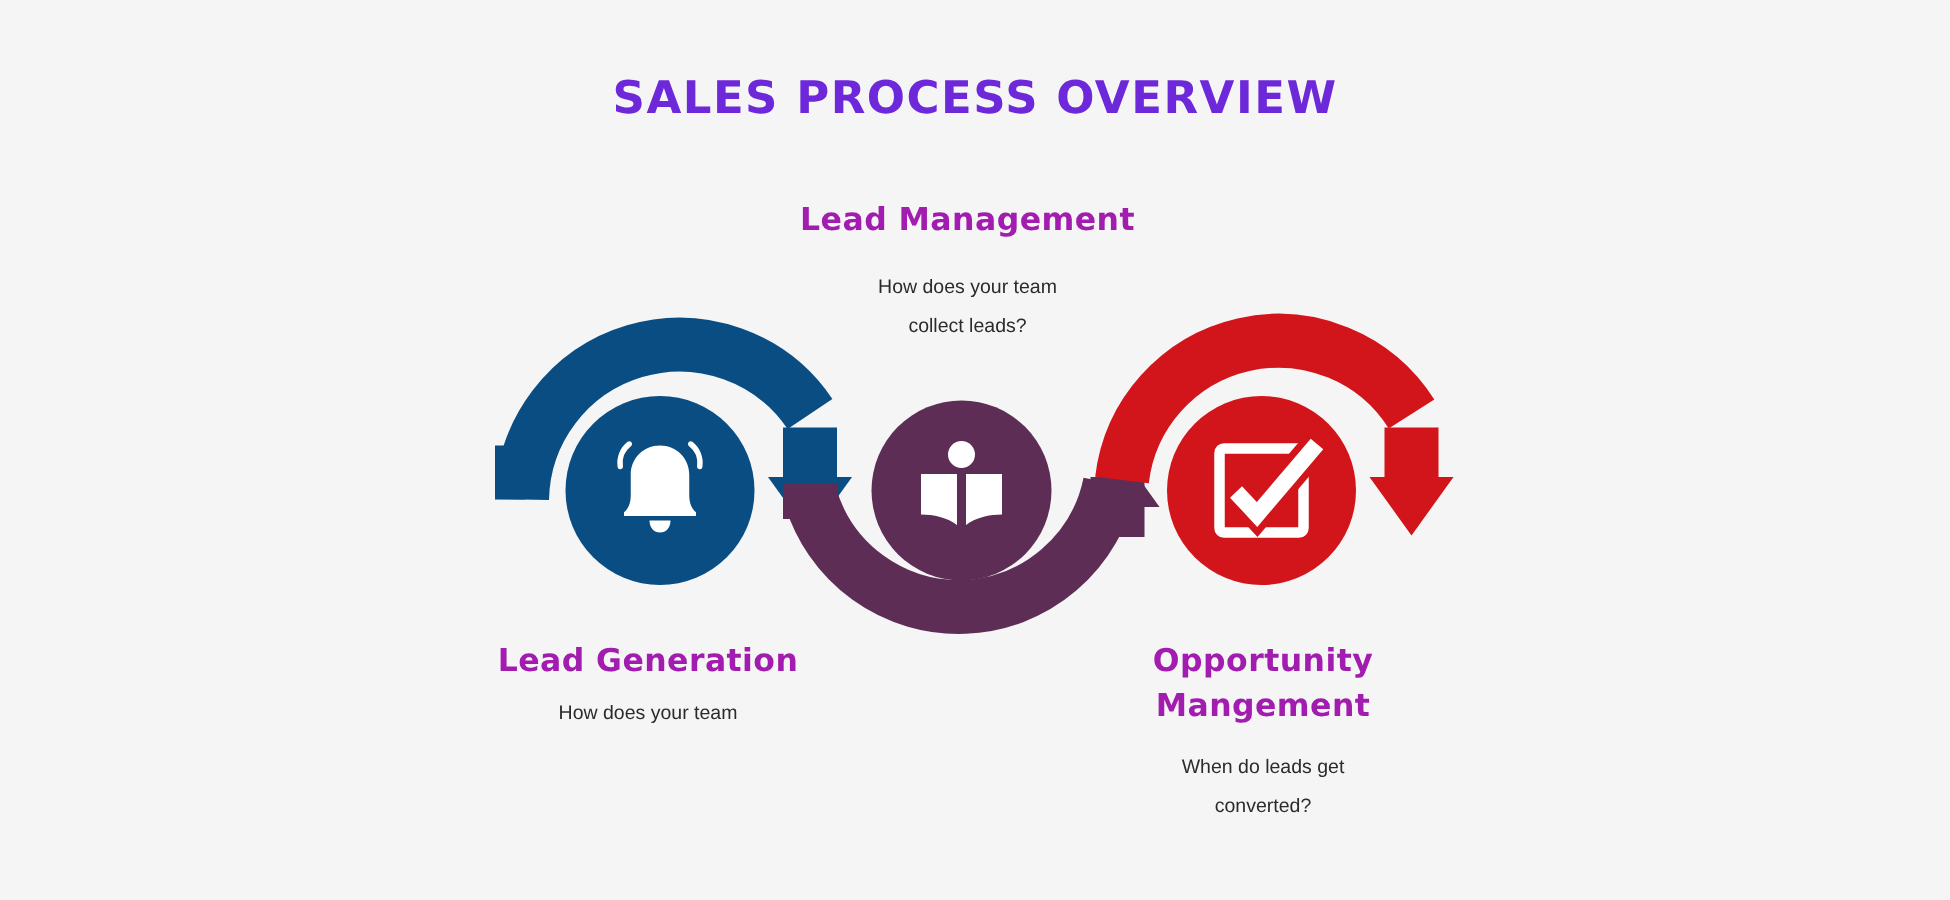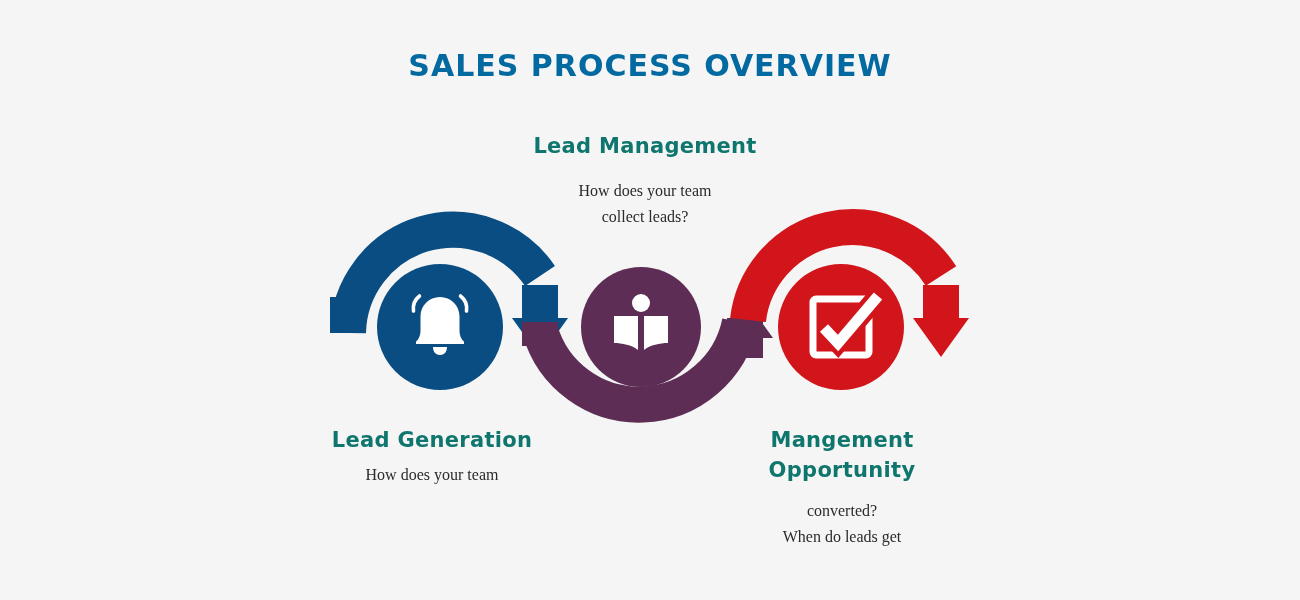--- a/index.html
+++ b/index.html
@@ -24,38 +24,38 @@
   .page-title {
     position: absolute;
     left: 0;
     top: 48px;
     width: 1300px;
     text-align: center;
     font-family: "DejaVu Sans", sans-serif;
     font-size: 30px;
     font-weight: bold;
     letter-spacing: 1.0px;
-    color: #0369a1;
+    color: #6d28d9;
     -webkit-font-smoothing: antialiased;
   }
   .stage-label {
     position: absolute;
     text-align: center;
     font-family: "DejaVu Sans", sans-serif;
     font-size: 21px;
     font-weight: bold;
-    color: #0f766e;
+    color: #a21caf;
     letter-spacing: 0.3px;
     line-height: 30px;
   }
   .stage-desc {
     position: absolute;
     text-align: center;
-    font-family: Liberation Serif, serif;
-    font-size: 16px;
+    font-family: Liberation Sans, sans-serif;
+    font-size: 13px;
     font-weight: normal;
     color: #2b2b2b;
     line-height: 26px;
   }
   
   #label-lead-management {
     left: 495px;
     top: 131px;
     width: 300px;
   }
@@ -192,22 +192,22 @@
     <div>collect leads?</div>
   </div>
 
   <div class="stage-label" id="label-lead-generation">Lead Generation</div>
 
   <div class="stage-desc" id="desc-lead-generation">
     <div>How does your team</div>
   </div>
 
   <div class="stage-label" id="label-opportunity">
+    <div>Opportunity</div>
     <div>Mangement</div>
-    <div>Opportunity</div>
   </div>
 
   <div class="stage-desc" id="desc-opportunity">
+    <div>When do leads get</div>
     <div>converted?</div>
-    <div>When do leads get</div>
   </div>
 
 </div>
 
 </body></html>

